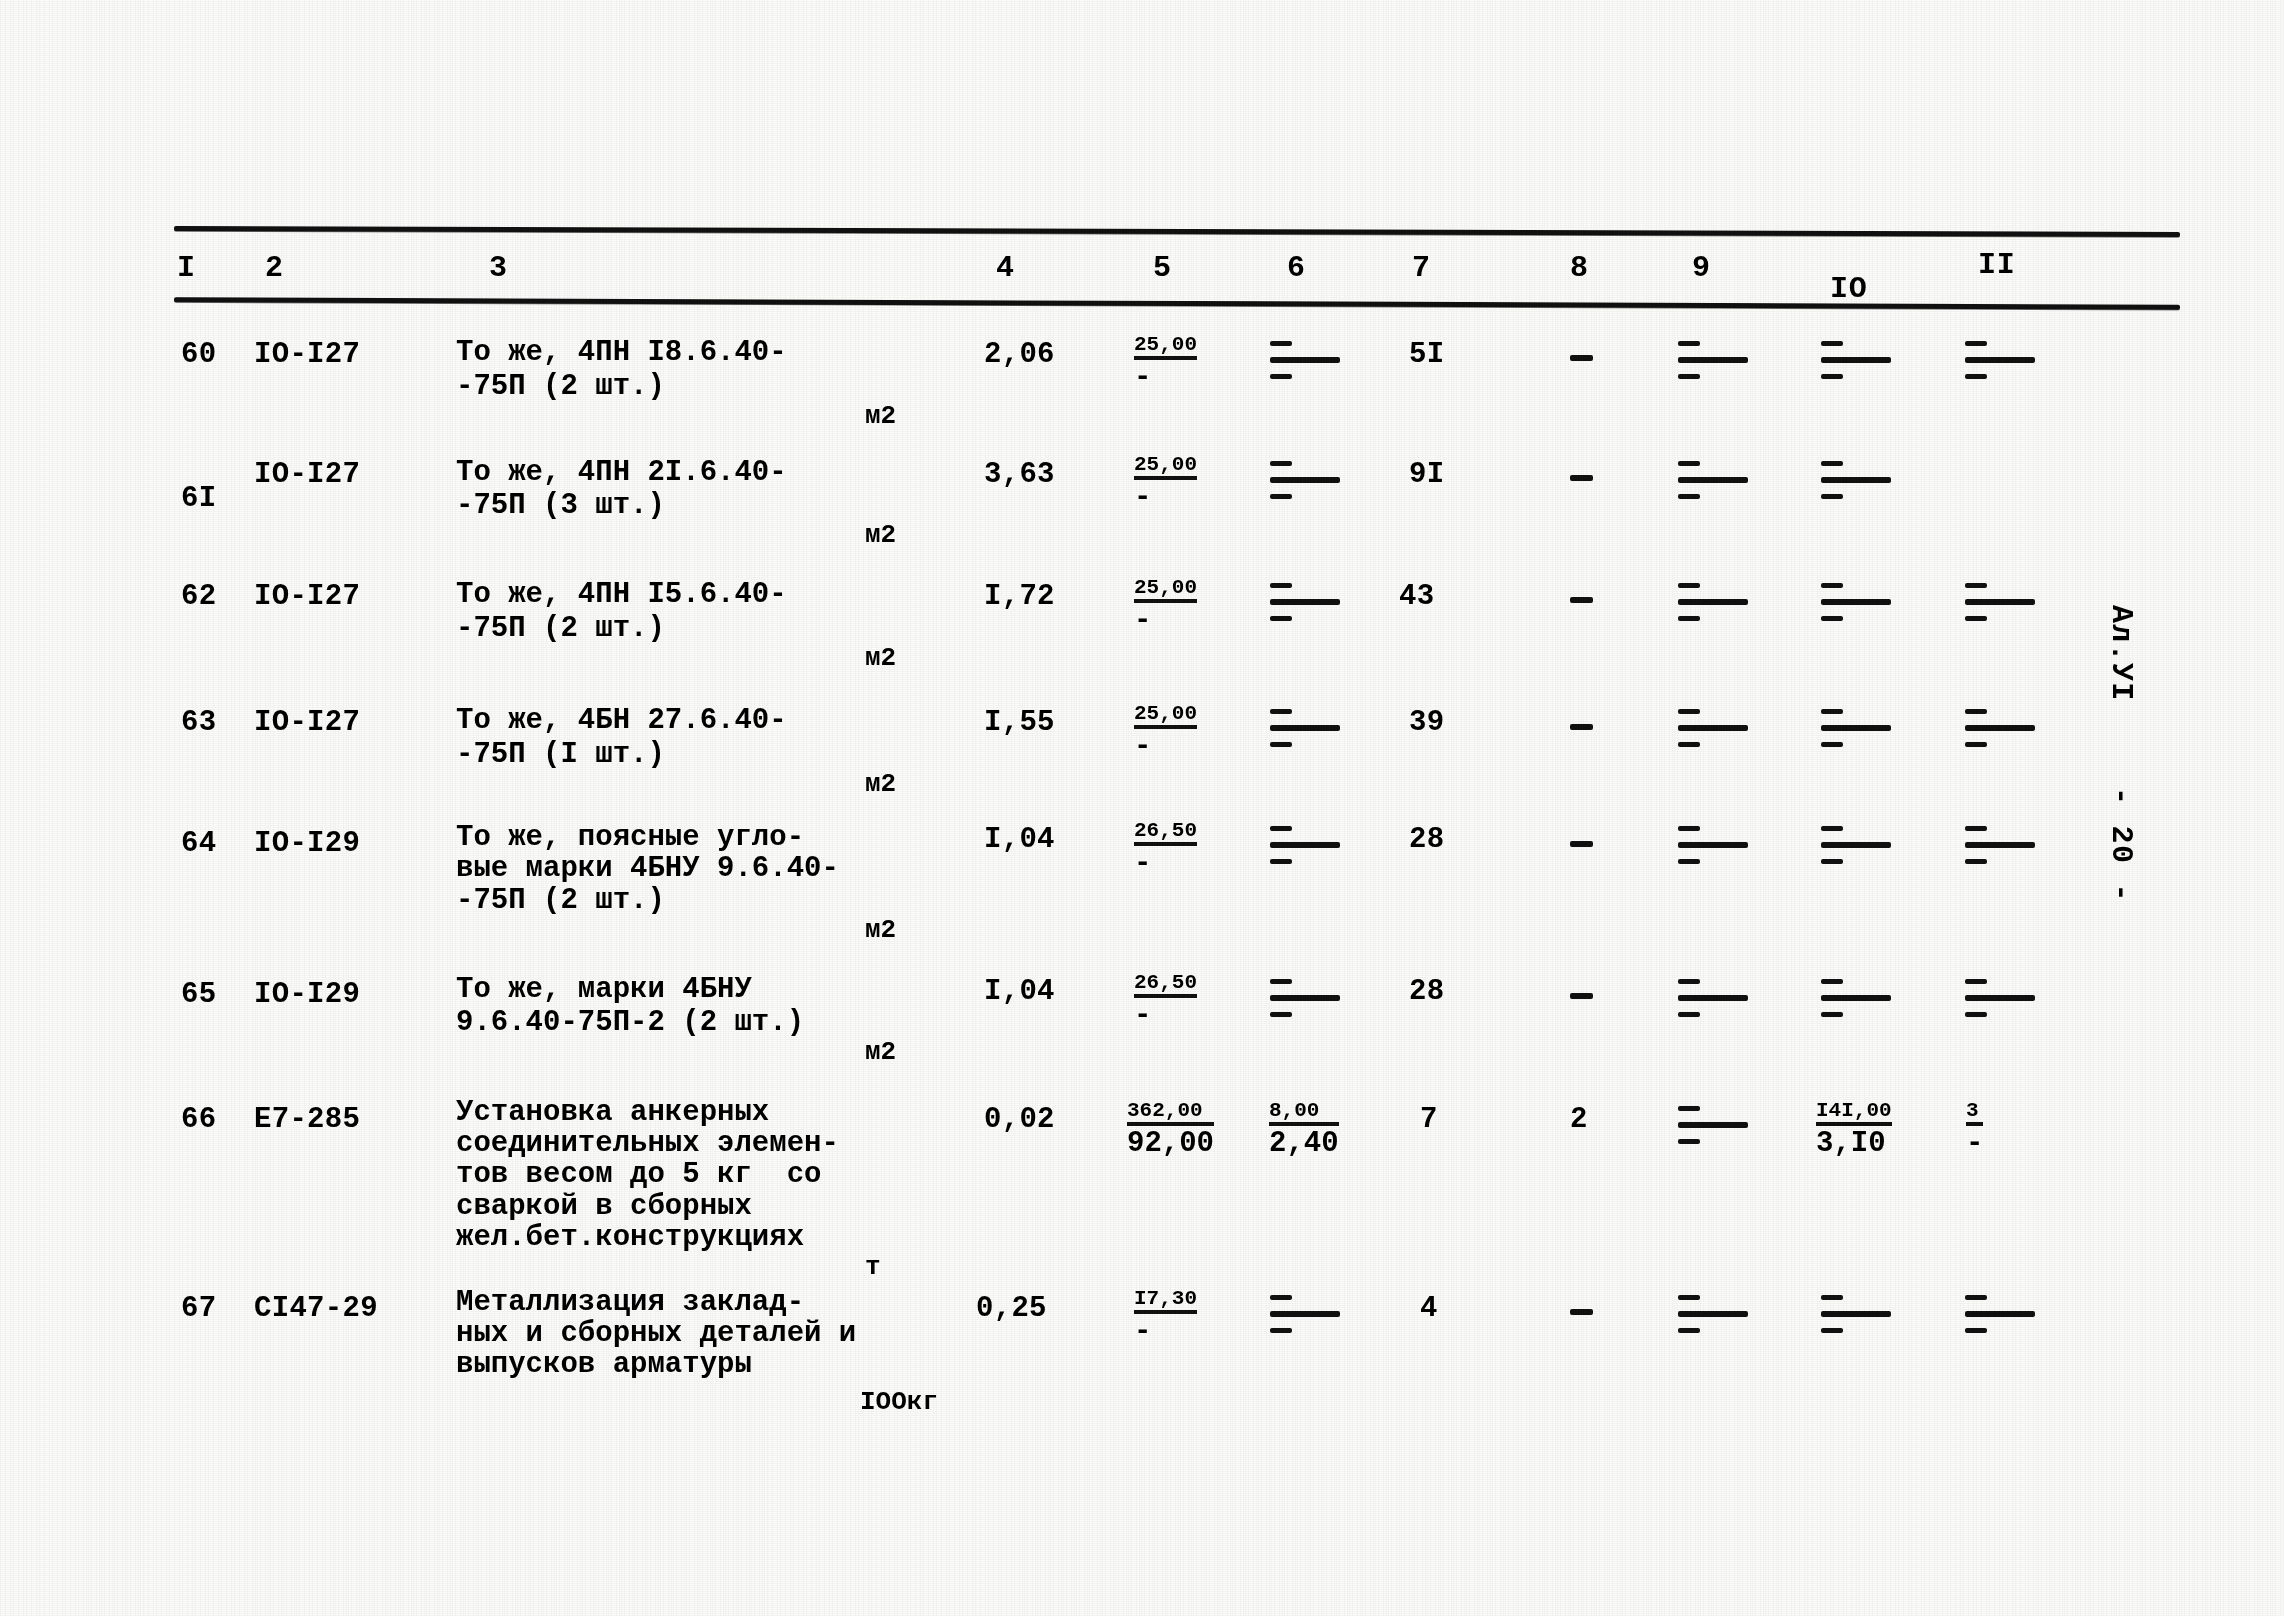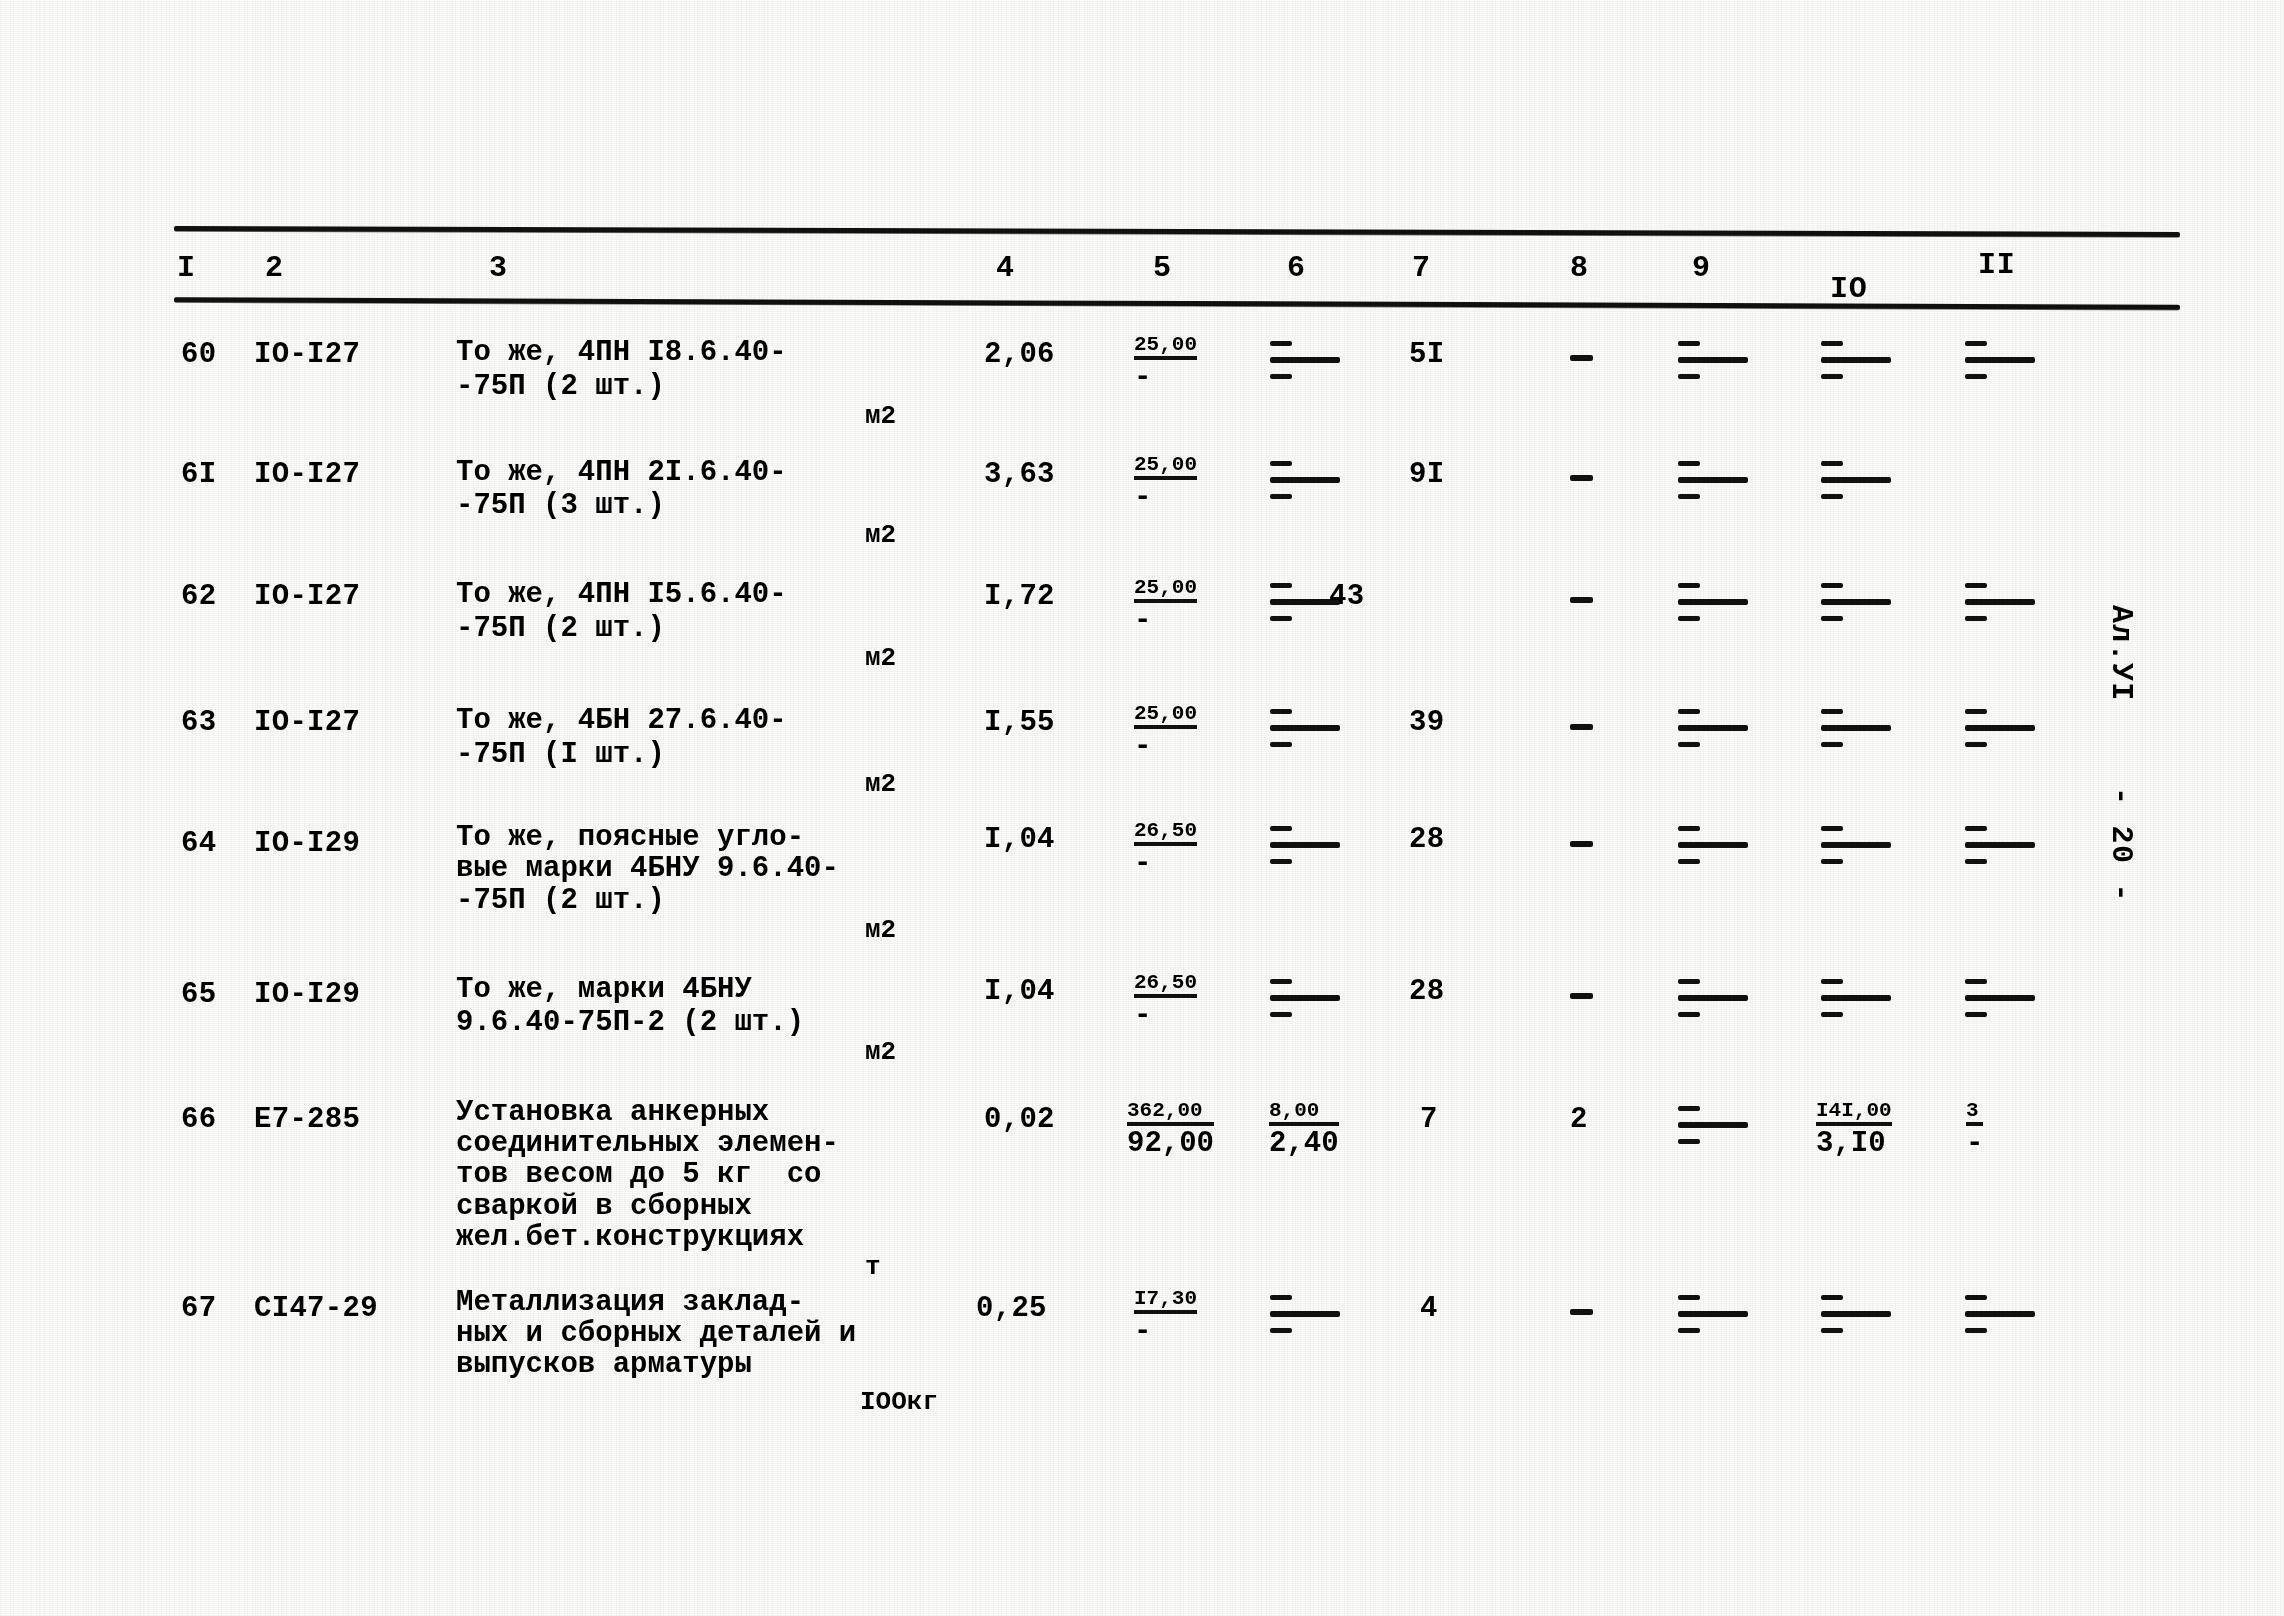--- a/index.html
+++ b/index.html
@@ -96,21 +96,21 @@
       <span class="d"></span>
       <span class="bar"></span>
       <span class="d2"></span>
     </div>
     <div class="dashcell" style="left:1965px;top:341px;">
       <span class="d"></span>
       <span class="bar"></span>
       <span class="d2"></span>
     </div>
 
-    <div class="cell num" style="left:181px;top:456px;">6I</div>
+    <div class="cell num" style="left:181px;top:480px;">6I</div>
     <div class="cell num" style="left:254px;top:456px;">IО-I27</div>
     <div class="cell desc" style="left:456px;top:456px;">То же, 4ПН 2I.6.40-</div>
     <div class="cell desc" style="left:456px;top:489px;">-75П (3 шт.)</div>
     <div class="cell unit" style="left:865px;top:519px;">м2</div>
     <div class="cell num" style="left:984px;top:456px;">3,63</div>
     <div class="stack" style="left:1134px;top:454px;">
       <span class="top">25,00</span>
       <span class="bot">-</span>
     </div>
     <div class="dashcell" style="left:1270px;top:461px;">
@@ -139,21 +139,21 @@
     <div class="cell num" style="left:984px;top:578px;">I,72</div>
     <div class="stack" style="left:1134px;top:577px;">
       <span class="top">25,00</span>
       <span class="bot">-</span>
     </div>
     <div class="dashcell" style="left:1270px;top:583px;">
       <span class="d"></span>
       <span class="bar"></span>
       <span class="d2"></span>
     </div>
-    <div class="cell num" style="left:1329px;top:578px;text-align:right;">43</div>
+    <div class="cell num" style="left:1399px;top:578px;text-align:right;">43</div>
     <div class="singledash" style="left:1570px;top:597px;"></div>
     <div class="dashcell" style="left:1678px;top:583px;">
       <span class="d"></span>
       <span class="bar"></span>
       <span class="d2"></span>
     </div>
     <div class="dashcell" style="left:1821px;top:583px;">
       <span class="d"></span>
       <span class="bar"></span>
       <span class="d2"></span>

